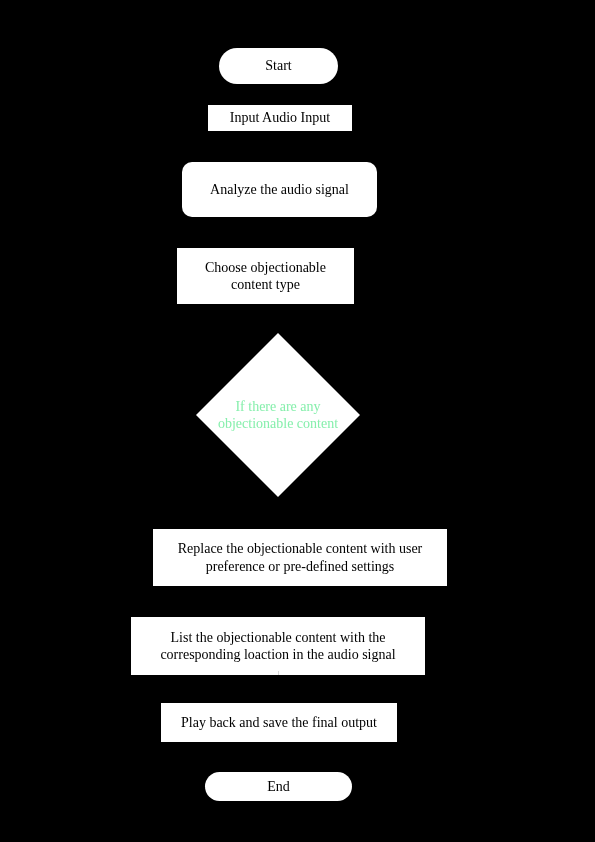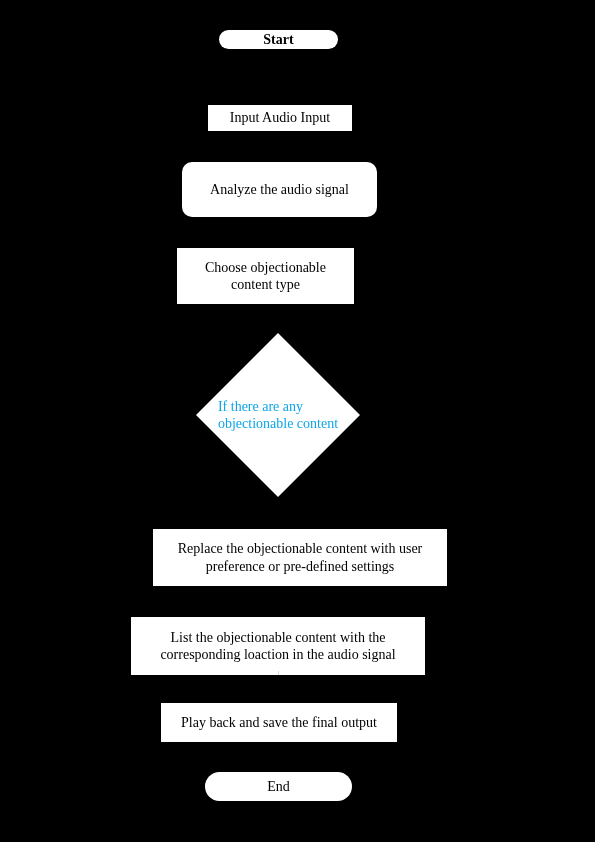--- a/index.html
+++ b/index.html
@@ -57,21 +57,22 @@
   }
   .decision .diamond-text {
     position: absolute;
     left: 0;
     top: 0;
     width: 100%;
     height: 100%;
     display: flex;
     align-items: center;
     justify-content: center;
-    color: #0ea5e9;
+    text-align: center;
+    color: #86efac;
     white-space: pre-line;
     line-height: 1.25;
   }
   
   .connector {
     position: absolute;
     background: #000000;
     width: 1px;
   }
   .arrow-tip {
@@ -114,21 +115,21 @@
 
   <div class="connector" style="left:278px; top:586px; height:31px;"></div>
   <div class="arrow-tip" style="left:274px; top:611px;"></div>
 
   <div class="connector" style="left:278px; top:675px; height:28px;"></div>
   <div class="arrow-tip" style="left:274px; top:697px;"></div>
 
   <div class="connector" style="left:278px; top:742px; height:30px;"></div>
   <div class="arrow-tip" style="left:274px; top:766px;"></div>
 
-  <div class="node terminator f14" style="left:219px; top:30px; width:119px; height:19px;font-weight:bold;">
+  <div class="node terminator f14" style="left:219px; top:48px; width:119px; height:36px;">
     <span class="label">Start</span>
   </div>
 
   <div class="node process f14" style="left:208px; top:105px; width:144px; height:26px;">
     <span class="label">Input Audio Input</span>
   </div>
 
   <div class="node process f14" style="left:182px; top:162px; width:195px; height:55px;border-radius:10px;">
     <span class="label">Analyze the audio signal</span>
   </div>

